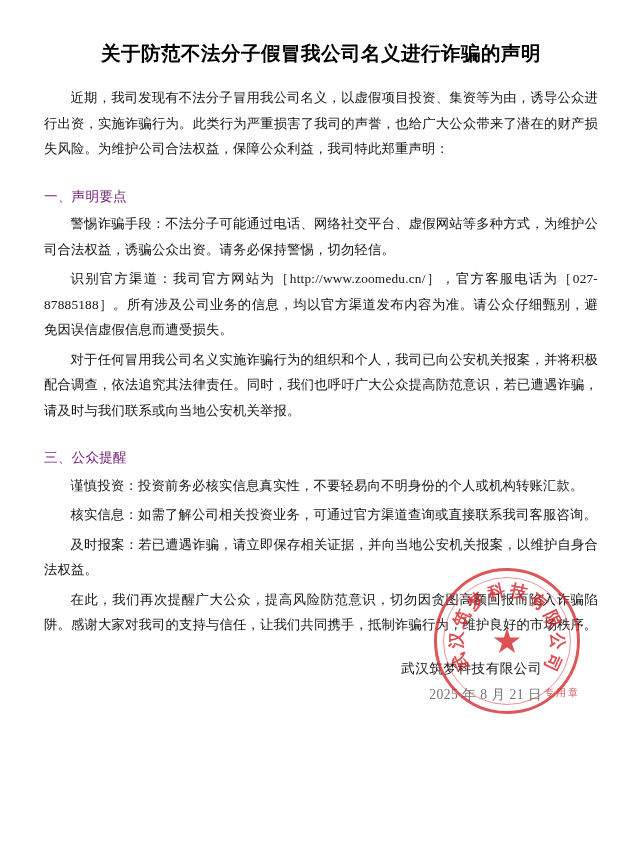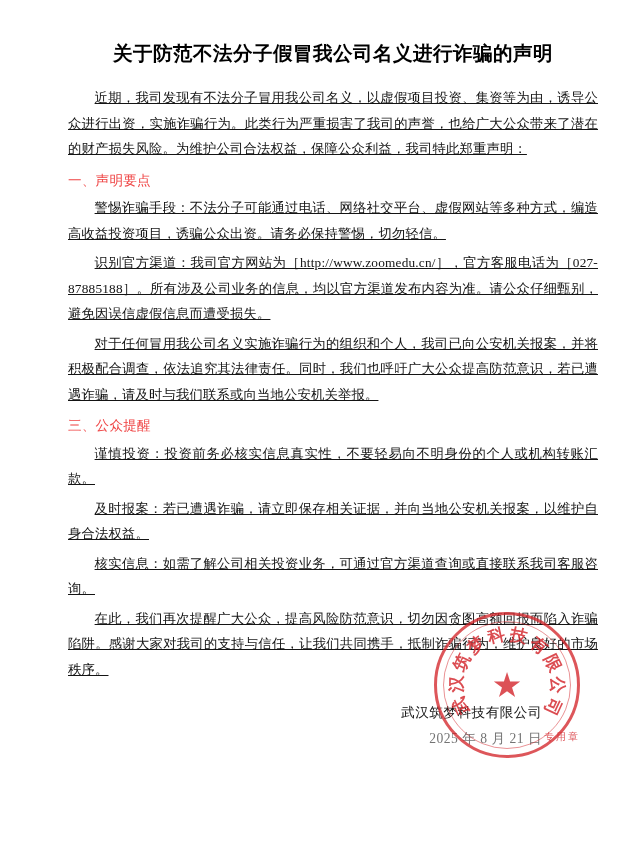--- a/index.html
+++ b/index.html
@@ -11,50 +11,49 @@
     width: 642px;
     height: 867px;
     position: relative;
     font-family: "Liberation Serif", "DejaVu Serif", serif;
     color: #1a1a1a;
     overflow: hidden;
   }
   .page {
     position: absolute;
     inset: 0;
-    padding: 34px 44px 0 68px;
+    padding: 34px 44px 0 44px;
     box-sizing: border-box;
   }
   .doc-title {
     text-align: center;
     font-size: 19.5px;
     font-weight: bold;
     letter-spacing: 0.5px;
     margin: 6px 0 18px 0;
     color: #000;
   }
   .para {
     font-size: 13.3px;
     line-height: 25.5px;
     text-align: justify;
     text-justify: inter-ideograph;
     margin: 0 0 4px 0;
     letter-spacing: 0.2px;
     color: #141414;
-    text-decoration: underline;
   }
   .indent {
     text-indent: 2em;
   }
   .section-head {
     font-size: 13.6px;
     line-height: 25.5px;
-    margin: 6px 0 2px 0;
+    margin: 22px 0 2px 0;
     letter-spacing: 0.2px;
-    color: #ef4444;
+    color: #701a75;
   }
   .sign-block {
     margin-top: 18px;
     text-align: right;
     padding-right: 56px;
     position: relative;
   }
   .sign-company {
     font-size: 13.6px;
     line-height: 26px;
@@ -132,33 +131,33 @@
 <body>
 
 <div class="page">
 
   <h1 class="doc-title">关于防范不法分子假冒我公司名义进行诈骗的声明</h1>
 
   <p class="para indent">近期，我司发现有不法分子冒用我公司名义，以虚假项目投资、集资等为由，诱导公众进行出资，实施诈骗行为。此类行为严重损害了我司的声誉，也给广大公众带来了潜在的财产损失风险。为维护公司合法权益，保障公众利益，我司特此郑重声明：</p>
 
   <div>
     <div class="section-head">一、声明要点</div>
-    <p class="para indent">警惕诈骗手段：不法分子可能通过电话、网络社交平台、虚假网站等多种方式，编造高收益投资项目，诱骗公众出资。请务必保持警惕，切勿轻信。</p>
+    <p class="para indent">警惕诈骗手段：不法分子可能通过电话、网络社交平台、虚假网站等多种方式，为维护公司合法权益，诱骗公众出资。请务必保持警惕，切勿轻信。</p>
     <p class="para indent">识别官方渠道：我司官方网站为［http://www.zoomedu.cn/］，官方客服电话为［027-87885188］。所有涉及公司业务的信息，均以官方渠道发布内容为准。请公众仔细甄别，避免因误信虚假信息而遭受损失。</p>
   </div>
 
   <div>
     <p class="para indent">对于任何冒用我公司名义实施诈骗行为的组织和个人，我司已向公安机关报案，并将积极配合调查，依法追究其法律责任。同时，我们也呼吁广大公众提高防范意识，若已遭遇诈骗，请及时与我们联系或向当地公安机关举报。</p>
   </div>
 
   <div>
     <div class="section-head">三、公众提醒</div>
     <p class="para indent">谨慎投资：投资前务必核实信息真实性，不要轻易向不明身份的个人或机构转账汇款。</p>
+    <p class="para indent">核实信息：如需了解公司相关投资业务，可通过官方渠道查询或直接联系我司客服咨询。</p>
     <p class="para indent">及时报案：若已遭遇诈骗，请立即保存相关证据，并向当地公安机关报案，以维护自身合法权益。</p>
-    <p class="para indent">核实信息：如需了解公司相关投资业务，可通过官方渠道查询或直接联系我司客服咨询。</p>
   </div>
 
   <p class="para indent">在此，我们再次提醒广大公众，提高风险防范意识，切勿因贪图高额回报而陷入诈骗陷阱。感谢大家对我司的支持与信任，让我们共同携手，抵制诈骗行为，维护良好的市场秩序。</p>
 
   <div class="sign-block">
     <div class="sign-company">武汉筑梦科技有限公司</div>
     <div class="sign-date">2025 年 8 月 21 日</div>
 
     <div class="seal">
       <div class="seal-ring"></div>

